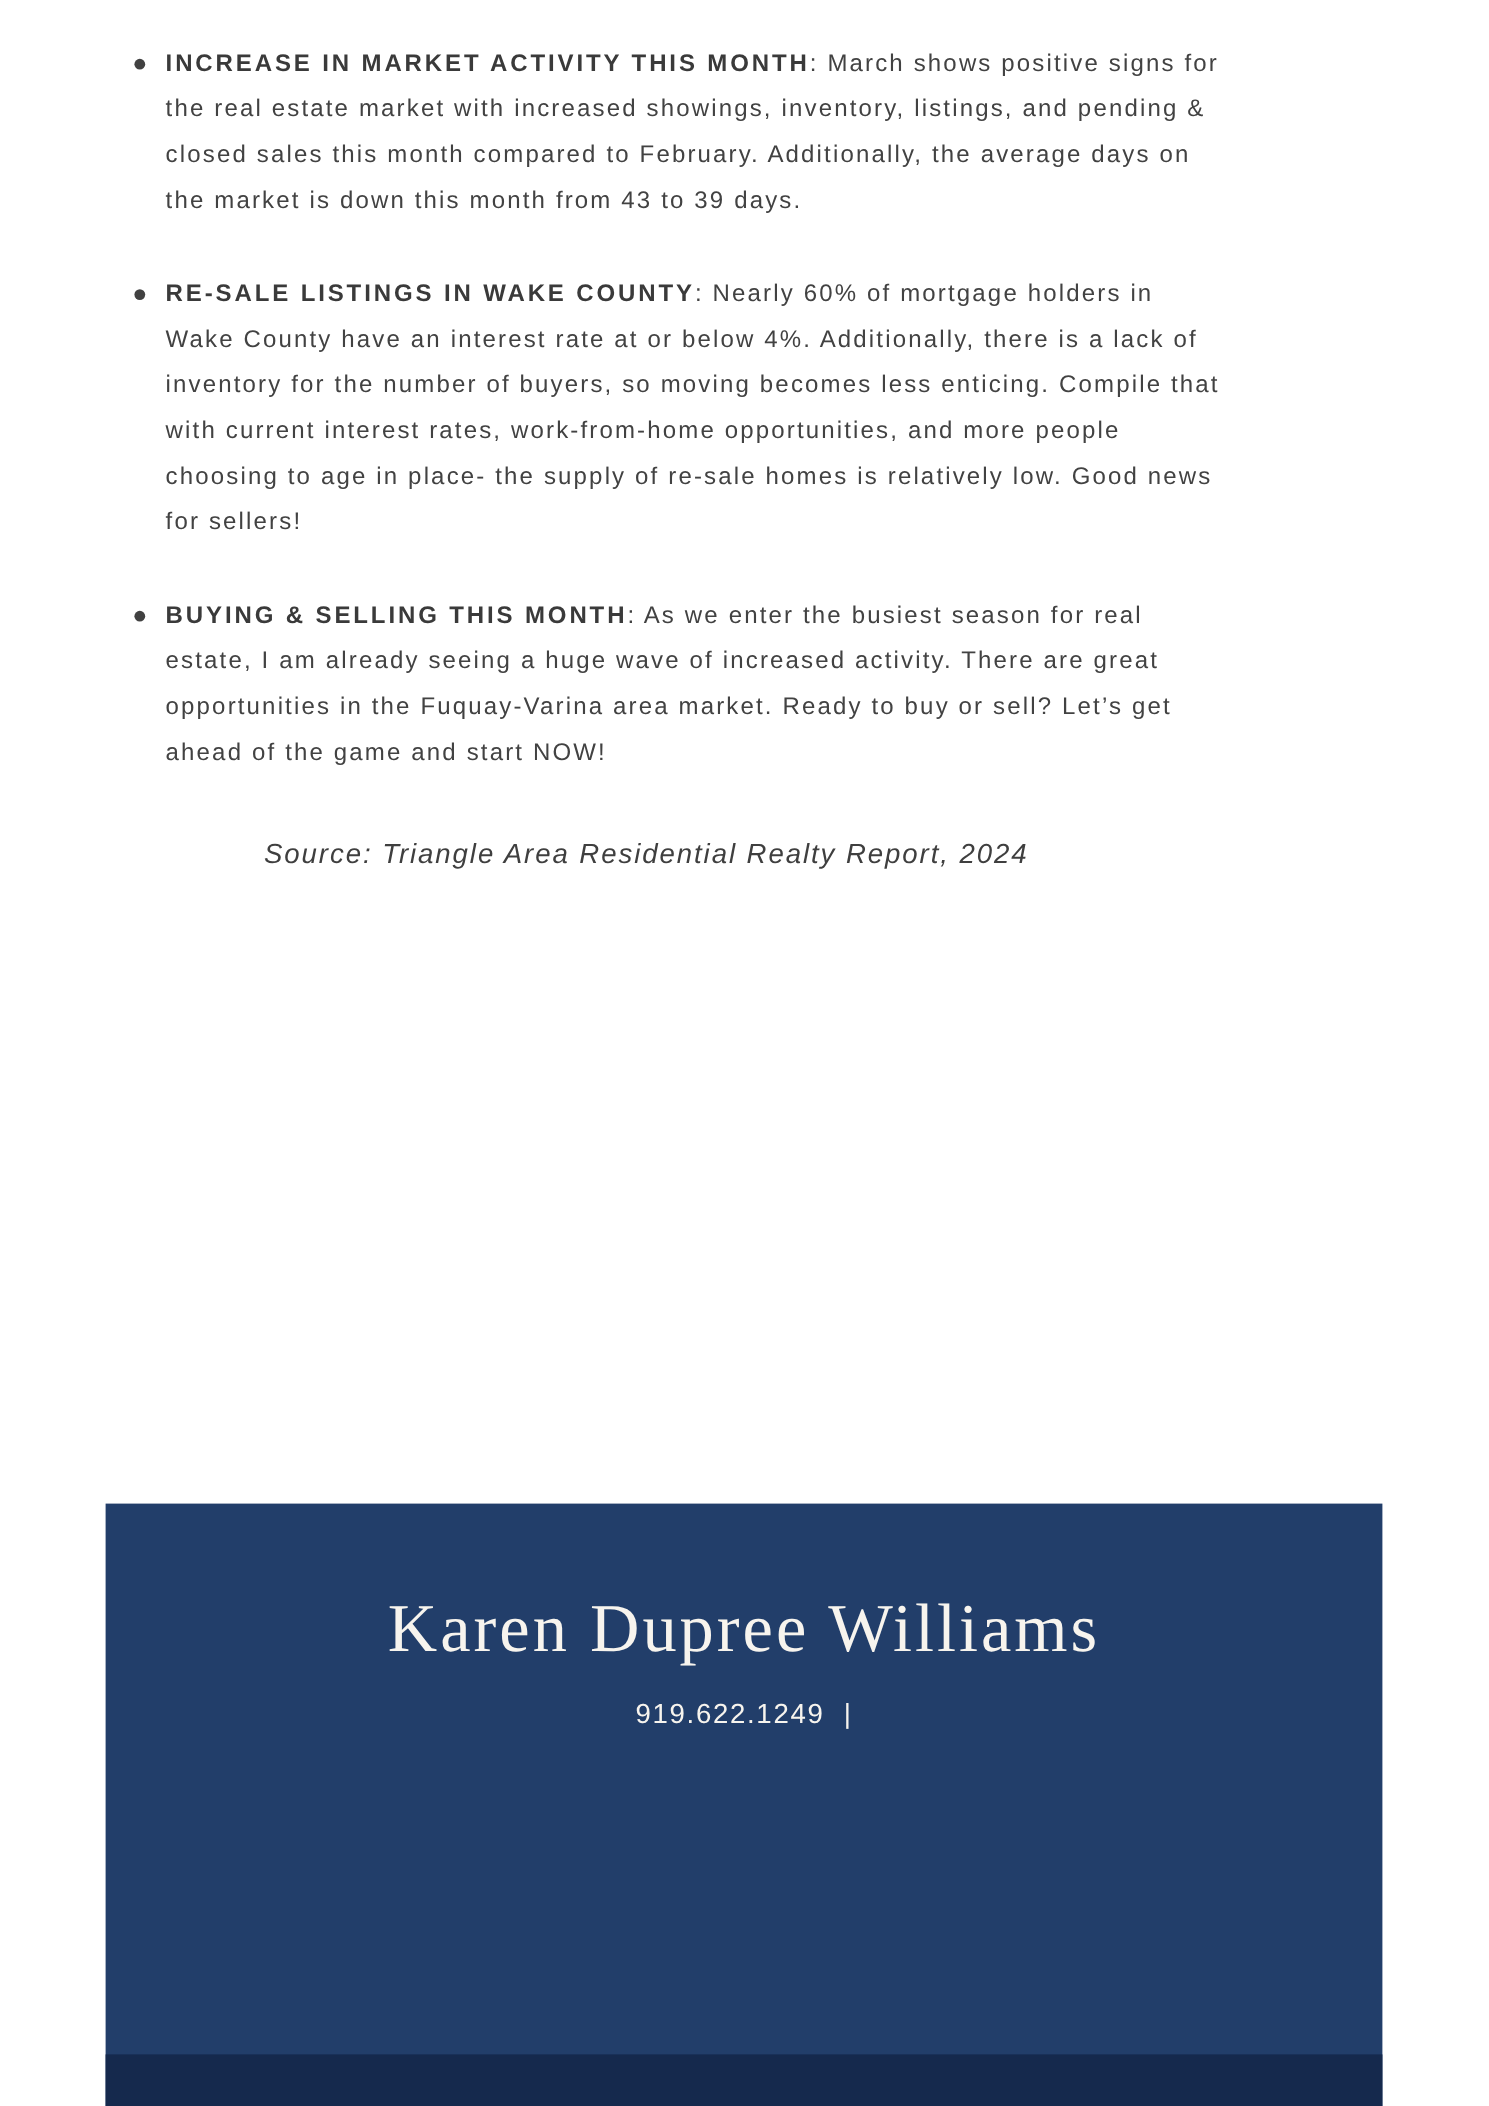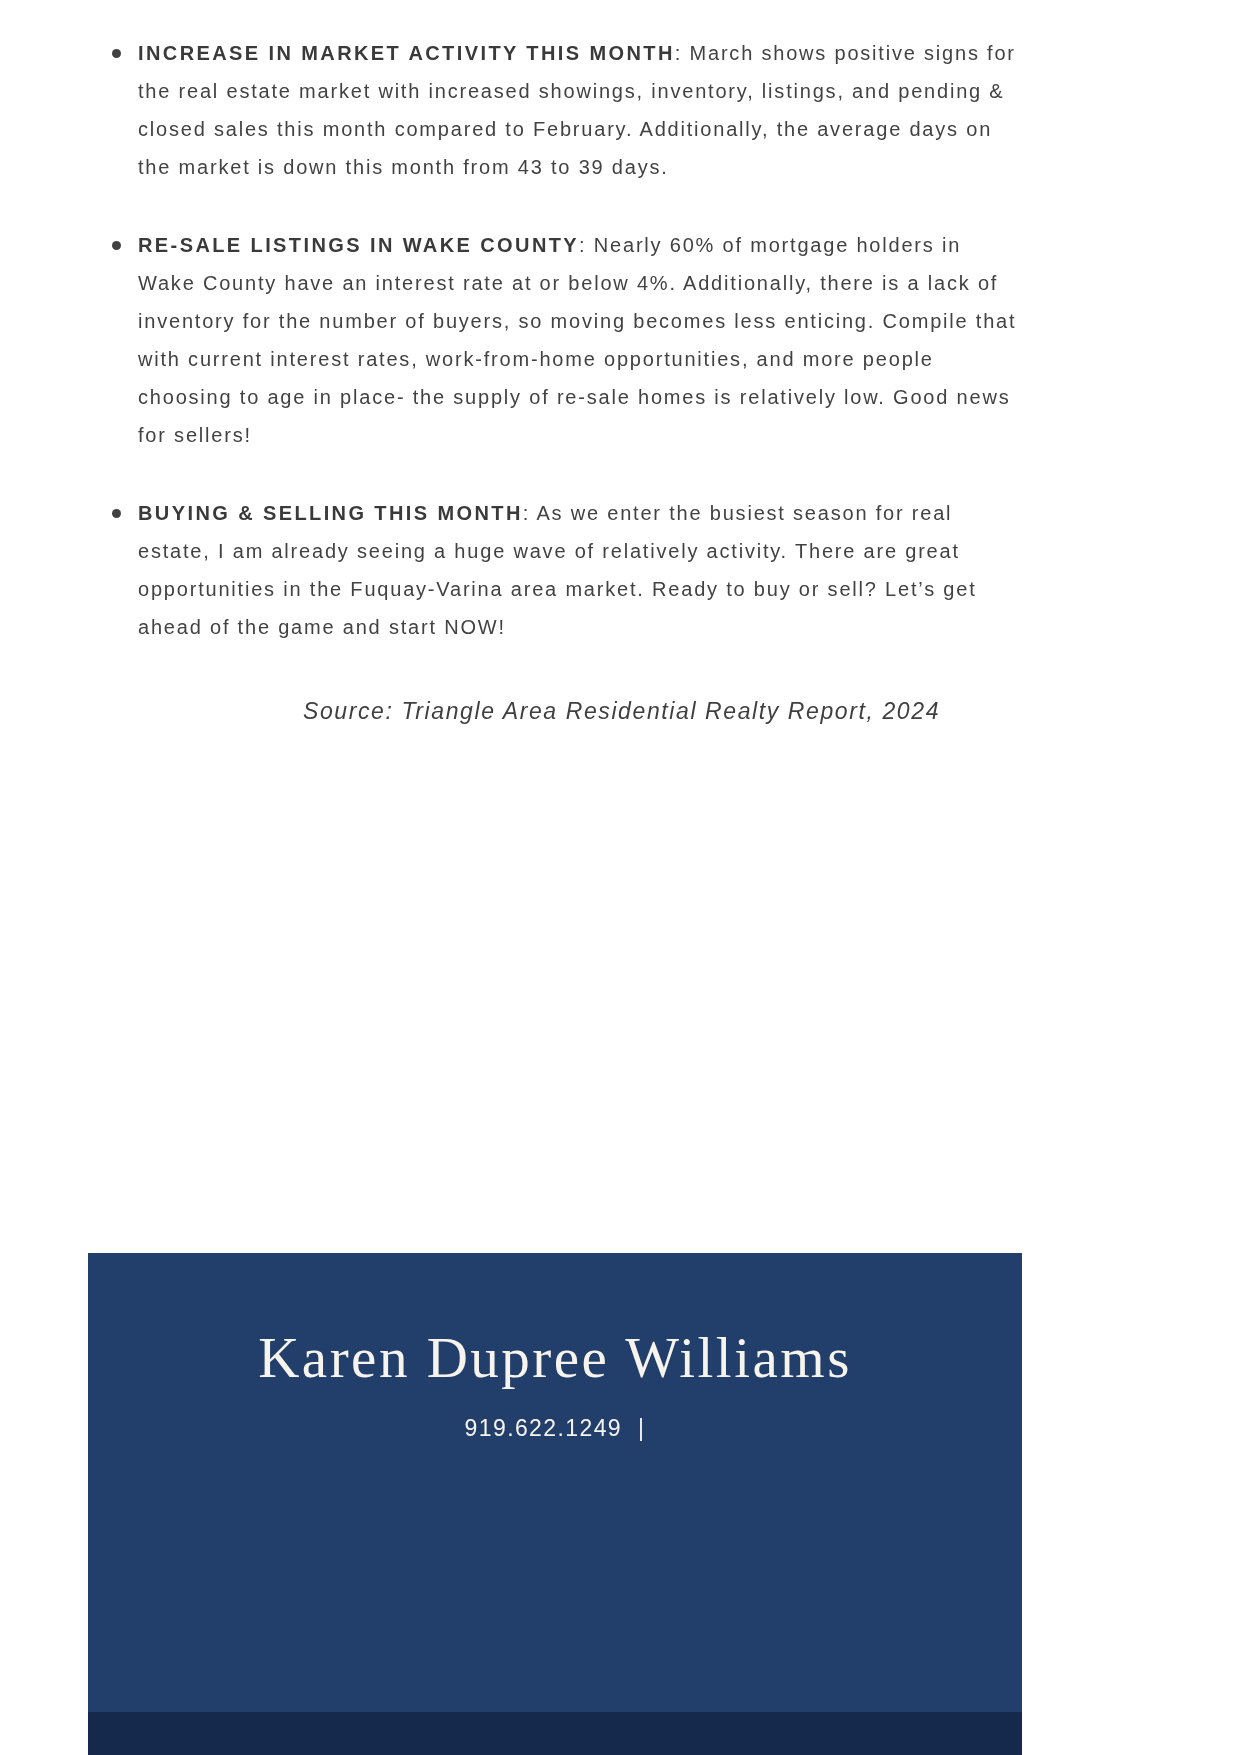--- a/index.html
+++ b/index.html
@@ -45,28 +45,27 @@
     color: #3a3a3a;
     letter-spacing: 2.4px;
   }
 
   .source-line {
     margin: 52px 0 0 110px;
     font-style: italic;
     font-size: 23px;
     letter-spacing: 1.6px;
     color: #3f3f3f;
-    text-align: center;
   }
 
   .footer-panel {
     position: absolute;
     left: 88px;
     top: 1253px;
-    width: 934px;
+    width: 1064px;
     bottom: 0;
     background: #223e6a;
     color: #f7f4ee;
     display: flex;
     flex-direction: column;
     align-items: center;
     padding-top: 72px;
   }
   .agent-name {
     font-family: "Liberation Serif", serif;
@@ -108,21 +107,21 @@
     <li>
       <span class="bullet-dot"></span>
       <span class="bullet-heading">INCREASE IN MARKET ACTIVITY THIS MONTH</span><span>: March shows positive signs for the real estate market with increased showings, inventory, listings, and pending &amp; closed sales this month compared to February. Additionally, the average days on the market is down this month from 43 to 39 days.</span>
     </li>
     <li>
       <span class="bullet-dot"></span>
       <span class="bullet-heading">RE-SALE LISTINGS IN WAKE COUNTY</span><span>: Nearly 60% of mortgage holders in Wake County have an interest rate at or below 4%. Additionally, there is a lack of inventory for the number of buyers, so moving becomes less enticing. Compile that with current interest rates, work-from-home opportunities, and more people choosing to age in place- the supply of re-sale homes is relatively low. Good news for sellers!</span>
     </li>
     <li>
       <span class="bullet-dot"></span>
-      <span class="bullet-heading">BUYING &amp; SELLING THIS MONTH</span><span>: As we enter the busiest season for real estate, I am already seeing a huge wave of relatively activity. There are great opportunities in the Fuquay-Varina area market. Ready to buy or sell? Let’s get ahead of the game and start NOW!</span>
+      <span class="bullet-heading">BUYING &amp; SELLING THIS MONTH</span><span>: As we enter the busiest season for real estate, I am already seeing a huge wave of increased activity. There are great opportunities in the Fuquay-Varina area market. Ready to buy or sell? Let’s get ahead of the game and start NOW!</span>
     </li>
   </ul>
 
   <div class="source-line">Source: Triangle Area Residential Realty Report, 2024</div>
 </div>
 
 <div class="footer-panel">
   <div class="agent-name">Karen Dupree Williams</div>
   <div class="agent-contact">
     <span>919.622.1249</span>

